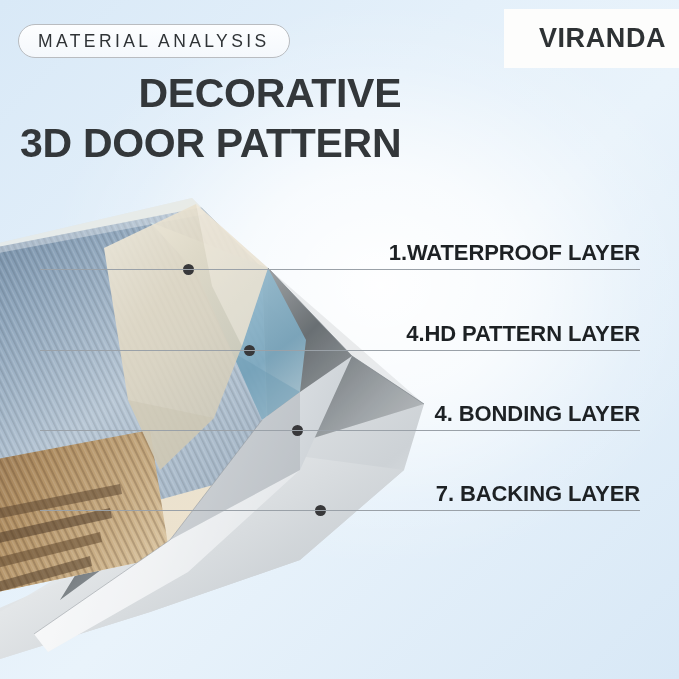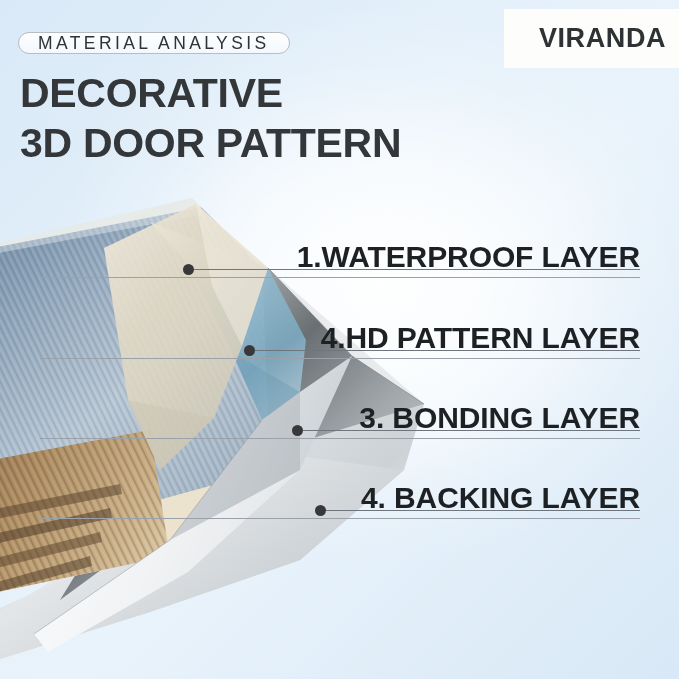--- a/index.html
+++ b/index.html
@@ -16,50 +16,49 @@
     background:
       radial-gradient(ellipse 62% 52% at 56% 42%, rgba(255,255,255,0.97) 0%, rgba(255,255,255,0.72) 32%, rgba(255,255,255,0.16) 62%, rgba(255,255,255,0) 80%),
       linear-gradient(135deg, #d9e9f7 0%, #e4f0fa 35%, #e9f3fb 55%, #d8e8f6 100%);
   }
 
   
   .pill {
     position: absolute;
     left: 18px;
     top: 24px;
-    height: 22px;
+    height: 34px;
     padding: 0 19px;
     display: flex;
     align-items: center;
     border: 1.4px solid #b9bcc0;
     border-radius: 18px;
     background: linear-gradient(180deg, #fdfeff 0%, #f4f8fc 100%);
     box-sizing: border-box;
-    margin-top: 8px;
   }
   .pill-text {
     font-size: 17.5px;
     letter-spacing: 3.4px;
     color: #2f3336;
     font-weight: 400;
     white-space: nowrap;
   }
 
   .title {
     position: absolute;
     left: 20px;
     top: 68px;
     color: #33373a;
     font-weight: 700;
     font-size: 41px;
     line-height: 50px;
     letter-spacing: -0.3px;
     white-space: nowrap;
   }
-  .title-line { display: block; }
+  .title-line { display: block; text-align: right; }
 
   .brandbox {
     position: absolute;
     left: 504px;
     top: 9px;
     width: 197px;
     height: 59px;
     background: #fdfdfc;
     display: flex;
     align-items: center;
@@ -77,21 +76,21 @@
   #art { position: absolute; inset: 0; }
 
   
   .callout {
     position: absolute;
     right: 39px;
     width: 600px;
     text-align: right;
   }
   .callout-label {
-    font-size: 30px;
+    font-size: 22px;
     font-weight: 700;
     color: #1d2124;
     letter-spacing: -0.1px;
     white-space: nowrap;
     display: block;
     padding-bottom: 3px;
   }
   .callout-rule {
     display: block;
     height: 1px;
@@ -278,22 +277,22 @@
     <span class="callout-label">1.WATERPROOF LAYER</span>
     <span class="callout-rule"></span>
   </div>
 
   <div class="callout" style="top:321px;">
     <span class="callout-label">4.HD PATTERN LAYER</span>
     <span class="callout-rule"></span>
   </div>
 
   <div class="callout" style="top:401px;">
-    <span class="callout-label">3. BONDING LAYER</span>
+    <span class="callout-label">4. BONDING LAYER</span>
     <span class="callout-rule"></span>
   </div>
 
   <div class="callout" style="top:481px;">
-    <span class="callout-label">4. BACKING LAYER</span>
+    <span class="callout-label">7. BACKING LAYER</span>
     <span class="callout-rule"></span>
   </div>
 
 </div>
 
 </body></html>

